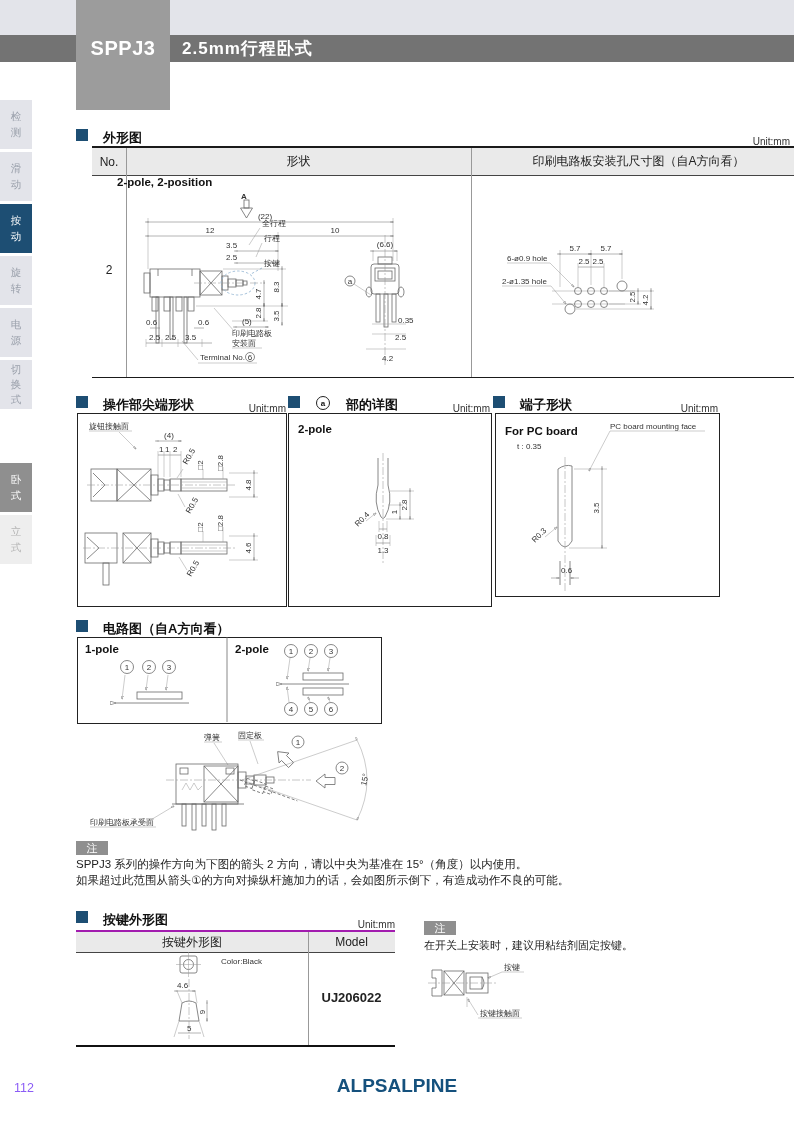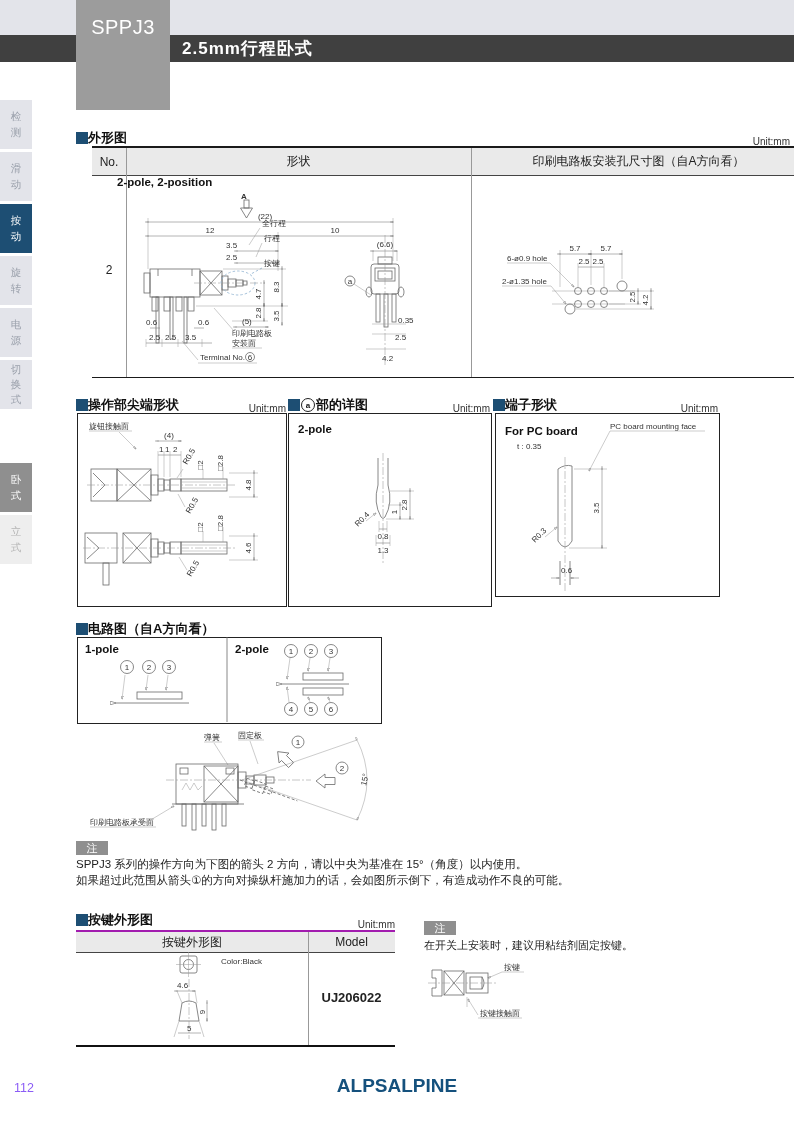--- a/index.html
+++ b/index.html
@@ -1,33 +1,33 @@
 <!DOCTYPE html>
 <html><head>
 <meta charset="utf-8">
 <style>
   html,body{margin:0;padding:0}
   body{width:794px;height:1123px;position:relative;background:#fff;
        font-family:"Liberation Sans","DejaVu Sans",sans-serif;overflow:hidden;color:#222}
   .abs{position:absolute}
   
   .topband{left:0;top:0;width:794px;height:35px;background:#e3e4ea}
-  .titlebar{left:0;top:35px;width:794px;height:27px;background:#404040}
+  .titlebar{left:0;top:35px;width:794px;height:27px;background:#737373}
   .titlebar .t{position:absolute;left:182px;top:0;line-height:27px;color:#fff;font-weight:bold;font-size:17px;letter-spacing:1px}
   .modelbox{left:76px;top:0;width:94px;height:110px;background:#9c9c9c;text-align:center}
-  .modelbox .m{margin-top:16px;color:#fff;font-weight:normal;font-size:20px;letter-spacing:.5px}
+  .modelbox .m{margin-top:37px;color:#fff;font-weight:bold;font-size:20px;letter-spacing:.5px}
   
   .tab{left:0;width:32px;height:49px;background:#e3e4ea;color:#9aa0ab;font-size:10.5px;
        display:flex;align-items:center;justify-content:center;position:absolute}
   .tab span{width:1em;word-break:break-all;line-height:1.45;text-align:center}
   .tab.active{background:#1d4e73;color:#fff}
   .tab.gray{background:#8f8f8f;color:#fff}
   .tab.muted{background:#eee;color:#b5b5b5}
   
-  .sech{position:absolute;display:flex;align-items:center;gap:0;font-weight:bold;font-size:13px;color:#111;white-space:nowrap}
+  .sech{position:absolute;display:flex;align-items:flex-start;gap:15px;font-weight:bold;font-size:13px;color:#111;white-space:nowrap}
   .sq{width:12px;height:12px;background:#1d4e73;flex:0 0 auto}
   .unit{position:absolute;font-size:10px;color:#333;width:70px;text-align:right}
   .circ{display:inline-flex;align-items:center;justify-content:center;width:12px;height:12px;
         border:1px solid #222;border-radius:50%;font-size:8px;font-weight:bold;margin:0 1px}
   
   .otable{left:92px;top:146px;width:714px;height:229px;border-top:2px solid #1a1a1a;border-bottom:1.5px solid #1a1a1a}
   .othead{position:absolute;left:0;top:0;width:714px;height:27px;background:#eaeaea;border-bottom:1px solid #444;display:flex}
   .othead div{display:flex;align-items:center;justify-content:center;font-size:12px;color:#222}
   .vline{position:absolute;top:0;width:0;border-left:1px solid #999;height:229px}
   

